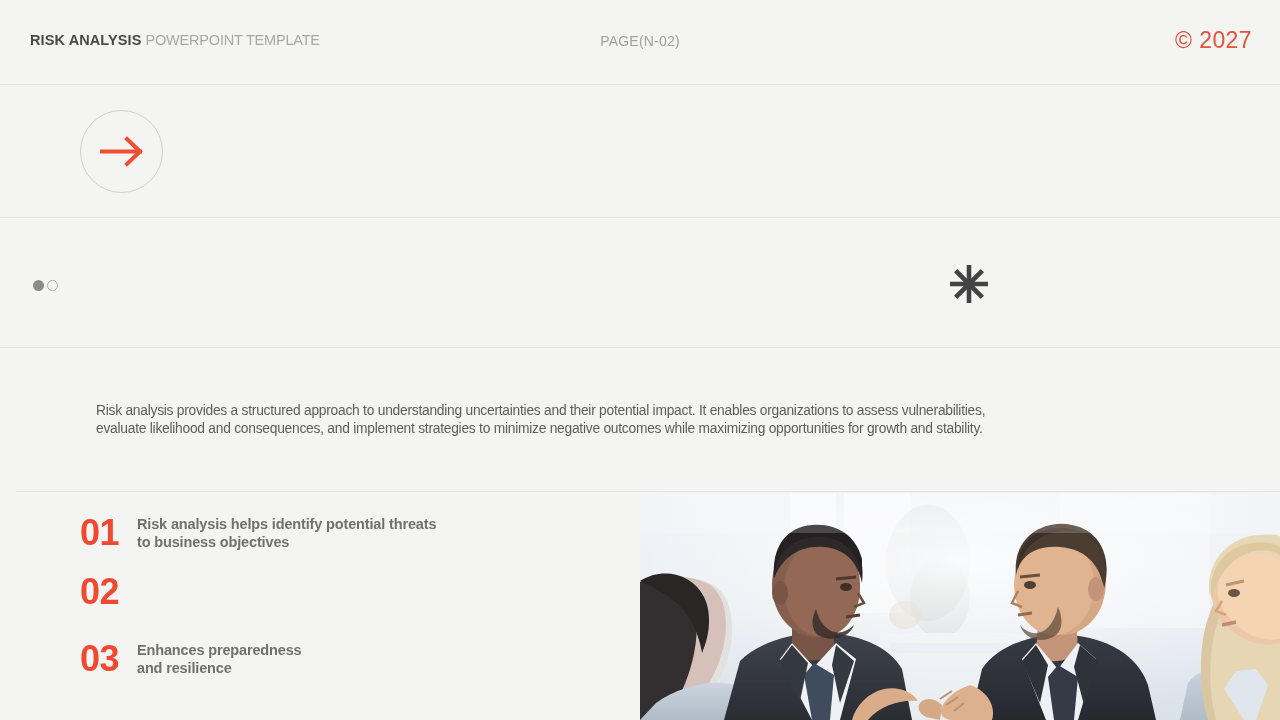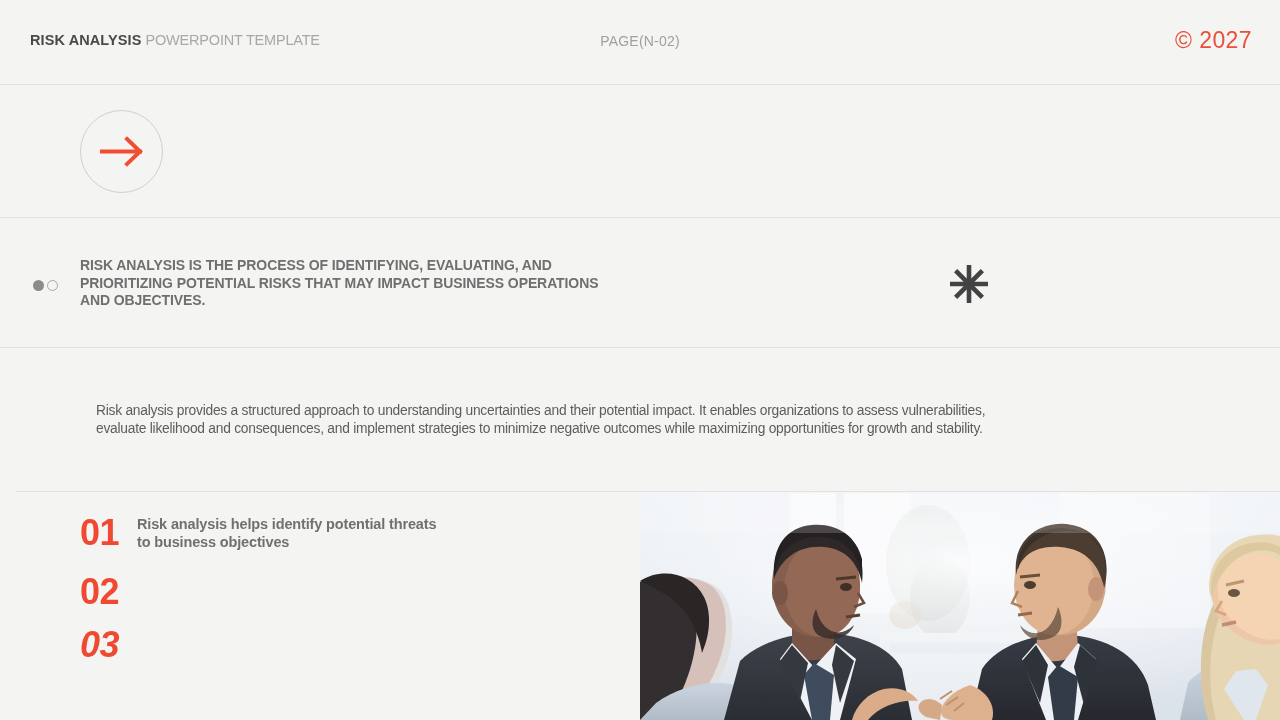--- a/index.html
+++ b/index.html
@@ -170,21 +170,21 @@
     height: 227px;
   }
   .point {
     position: absolute;
     left: 80px;
     display: flex;
     align-items: flex-end;
   }
   .point-1 { top: 17px; }
   .point-2 { top: 80px; }
-  .point-3 { top: 133px; font-style: italic; }
+  .point-3 { top: 143px; }
   .point-num {
     width: 57px;
     flex: 0 0 57px;
     font-size: 36px;
     font-weight: bold;
     line-height: 37px;
     color: #ef4a31;
     letter-spacing: -0.5px;
   }
   .point-text {
@@ -230,21 +230,20 @@
         </g>
       </svg>
     </div>
   </div>
 
   <div class="statement-band">
     <div class="dots">
       <span class="dot-filled"></span>
       <span class="dot-hollow"></span>
     </div>
-    <div class="statement">RISK ANALYSIS IS THE PROCESS OF IDENTIFYING, EVALUATING, AND PRIORITIZING POTENTIAL RISKS THAT MAY IMPACT BUSINESS OPERATIONS AND OBJECTIVES.</div>
   </div>
 
   <div class="asterisk">
     <svg width="44" height="44" viewBox="0 0 44 44" aria-hidden="true">
       <g stroke="#434343" stroke-width="4.6" stroke-linecap="butt">
         <line x1="22" y1="3" x2="22" y2="41"></line>
         <line x1="3" y1="22" x2="41" y2="22"></line>
         <line x1="8.6" y1="8.6" x2="35.4" y2="35.4"></line>
         <line x1="35.4" y1="8.6" x2="8.6" y2="35.4"></line>
       </g>
@@ -264,20 +263,22 @@
         <div class="point-text">Risk analysis helps identify potential threats
 to business objectives</div>
       </div>
 
       <div class="point point-2">
         <div class="point-num">02</div>
       </div>
 
       <div class="point point-3">
         <div class="point-num">03</div>
+        <div class="point-text">Enhances preparedness
+and resilience</div>
       </div>
 
     </div>
 
     <div class="photo">
       <svg width="640" height="227" viewBox="0 0 640 227" aria-hidden="true">
         <defs>
           <linearGradient id="bgGrad" x1="0" y1="0" x2="0" y2="1">
             <stop offset="0%" stop-color="#eef2f6"></stop>
             <stop offset="55%" stop-color="#e4eaf0"></stop>

